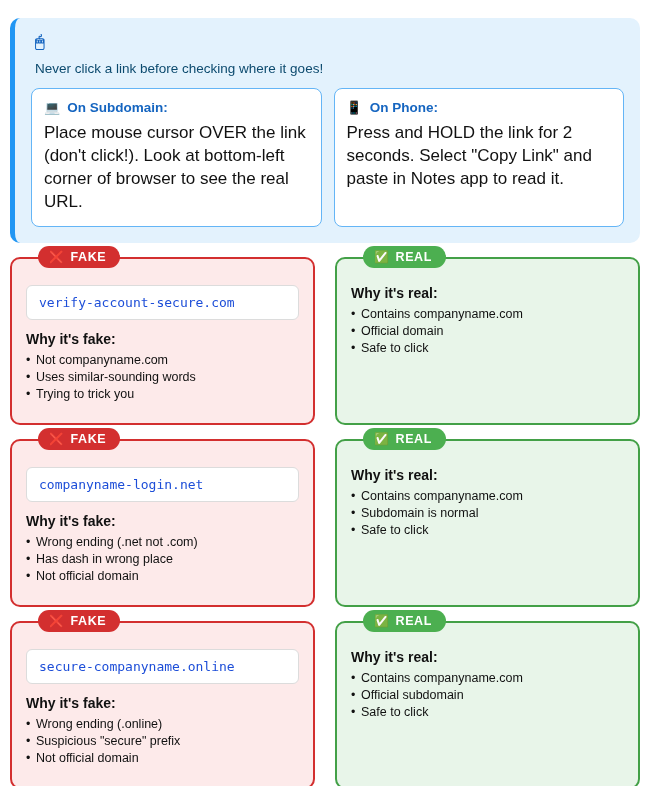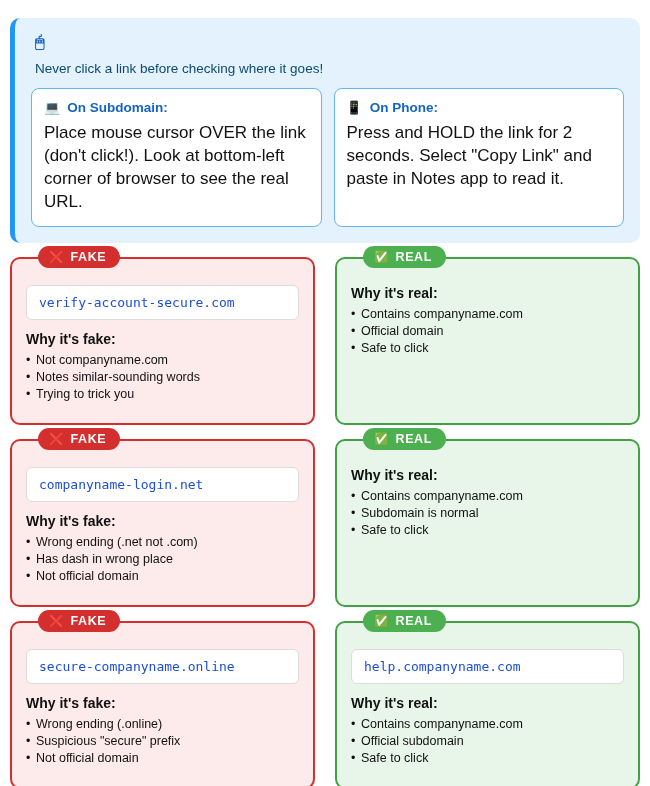--- a/index.html
+++ b/index.html
@@ -195,21 +195,21 @@
 
     <article class="card fake">
       <div class="badge fake">
         <span class="emoji">❌</span>
         <span>FAKE</span>
       </div>
       <div class="url-box">verify-account-secure.com</div>
       <div class="why-title">Why it's fake:</div>
       <ul class="reasons">
         <li>Not companyname.com</li>
-        <li>Notes similar-sounding words</li>
+        <li>Uses similar-sounding words</li>
         <li>Trying to trick you</li>
       </ul>
     </article>
 
     <article class="card real">
       <div class="badge real">
         <span class="emoji">✅</span>
         <span>REAL</span>
       </div>
       <div class="why-title">Why it's real:</div>
@@ -259,21 +259,20 @@
         <li>Suspicious "secure" prefix</li>
         <li>Not official domain</li>
       </ul>
     </article>
 
     <article class="card real">
       <div class="badge real">
         <span class="emoji">✅</span>
         <span>REAL</span>
       </div>
-      <div class="url-box">help.companyname.com</div>
       <div class="why-title">Why it's real:</div>
       <ul class="reasons">
         <li>Contains companyname.com</li>
         <li>Official subdomain</li>
         <li>Safe to click</li>
       </ul>
     </article>
 
   </section>
 </div>

